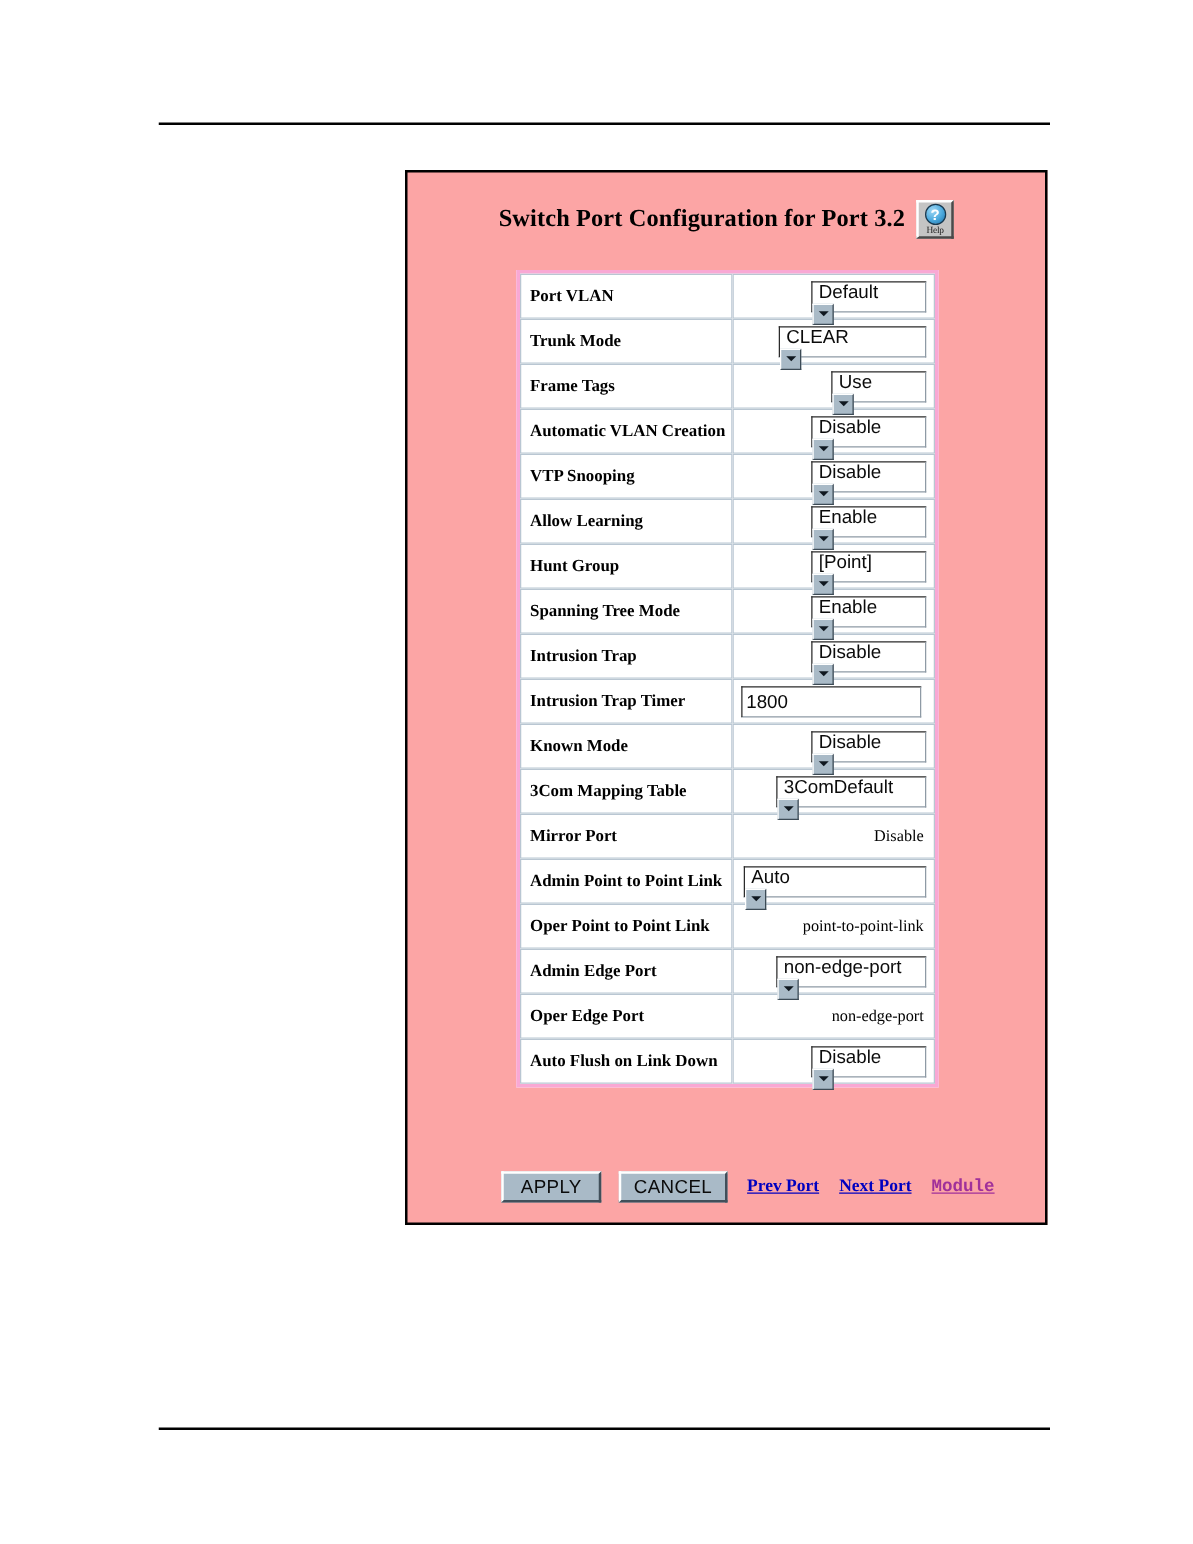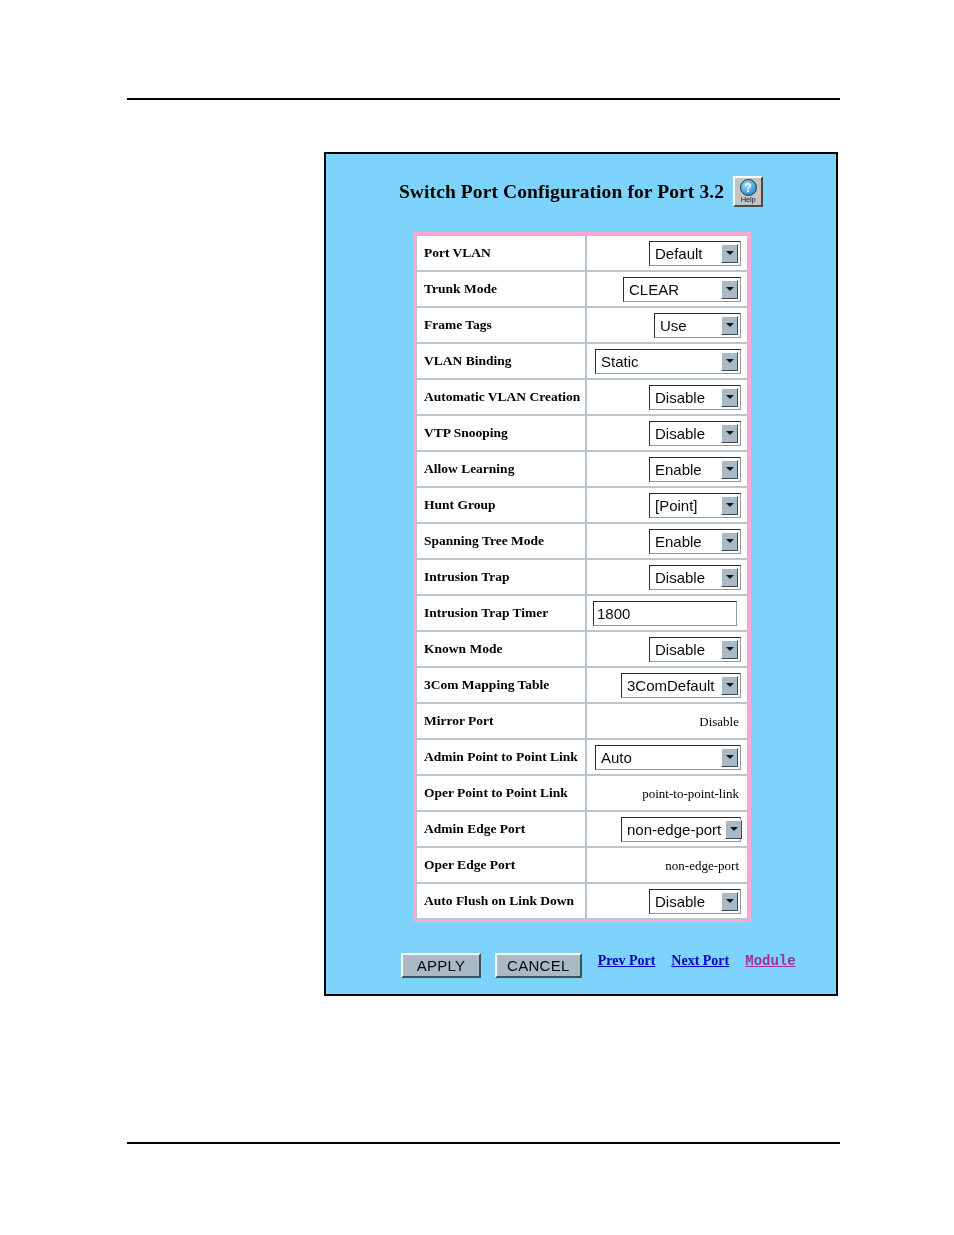--- a/index.html
+++ b/index.html
@@ -23,25 +23,25 @@
     height: 2px;
     background: #000000;
   }
   .page-rule.top  { top: 98px; }
   .page-rule.bottom { top: 1142px; }
 
   
   .figure-frame {
     position: absolute;
     left: 324px;
-    top: 152px;
+    top: 136px;
     width: 514px;
     height: 844px;
     border: 2px solid #000000;
-    background: #7dd3fc;
+    background: #fca5a5;
     box-sizing: border-box;
   }
 
   
   .title-row {
     position: absolute;
     left: 0;
     top: 22px;
     width: 100%;
     display: flex;
@@ -83,21 +83,21 @@
     display: flex;
     align-items: center;
     justify-content: center;
     color: #ffffff;
     font-family: "Liberation Sans", sans-serif;
     font-size: 12px;
     font-weight: bold;
     line-height: 1;
   }
   .help-label {
-    font-family: Liberation Sans, sans-serif;
+    font-family: Liberation Serif, serif;
     font-size: 7.5px;
     color: #202020;
     line-height: 9px;
     margin-top: -1px;
     letter-spacing: -0.2px;
   }
 
   
   .settings-table {
     position: absolute;
@@ -144,20 +144,21 @@
     align-items: stretch;
     height: 25px;
     background: #ffffff;
     border-top: 1px solid #2b2b2b;
     border-left: 1px solid #2b2b2b;
     border-right: 1px solid #8e9aa5;
     border-bottom: 1px solid #8e9aa5;
     box-sizing: border-box;
     cursor: pointer;
     vertical-align: middle;
+    flex-direction: column;
   }
   .select-text {
     flex: 1 1 auto;
     display: flex;
     align-items: center;
     padding: 0 4px 0 5px;
     font-family: "Liberation Sans", sans-serif;
     font-size: 15px;
     color: #0b0b0b;
     white-space: nowrap;
@@ -179,21 +180,21 @@
   }
   .select-arrow i {
     display: block;
     width: 0;
     height: 0;
     border-left: 4px solid transparent;
     border-right: 4px solid transparent;
     border-top: 4px solid #101820;
   }
   .sel-w-92  { width: 92px; }
-  .sel-w-76  { width: 87px; }
+  .sel-w-76  { width: 76px; }
   .sel-w-146 { width: 146px; }
   .sel-w-128 { width: 120px; }
   .sel-w-118 { width: 118px; }
 
   
   .text-input {
     display: block;
     width: 144px;
     height: 25px;
     box-sizing: border-box;
@@ -209,21 +210,21 @@
     text-align: left;
     outline: none;
   }
 
   
   .action-row {
     position: absolute;
     left: 75px;
     top: 799px;
     display: flex;
-    align-items: flex-start;
+    align-items: center;
   }
   .btn {
     height: 25px;
     min-width: 80px;
     padding: 0 10px;
     background: #a9bac7;
     border-top: 2px solid #ffffff;
     border-left: 2px solid #ffffff;
     border-right: 2px solid #414f5a;
     border-bottom: 2px solid #414f5a;
@@ -289,29 +290,20 @@
         <tr>
           <td class="cell-label">Frame Tags</td>
           <td class="cell-value"><div class="select sel-w-76">
               <span class="select-text">Use</span>
               <span class="select-arrow">
                 <i></i>
               </span>
             </div></td>
         </tr>
         <tr>
-          <td class="cell-label">VLAN Binding</td>
-          <td class="cell-value"><div class="select sel-w-146">
-              <span class="select-text">Static</span>
-              <span class="select-arrow">
-                <i></i>
-              </span>
-            </div></td>
-        </tr>
-        <tr>
           <td class="cell-label">Automatic VLAN Creation</td>
           <td class="cell-value"><div class="select sel-w-92">
               <span class="select-text">Disable</span>
               <span class="select-arrow">
                 <i></i>
               </span>
             </div></td>
         </tr>
         <tr>
           <td class="cell-label">VTP Snooping</td>

